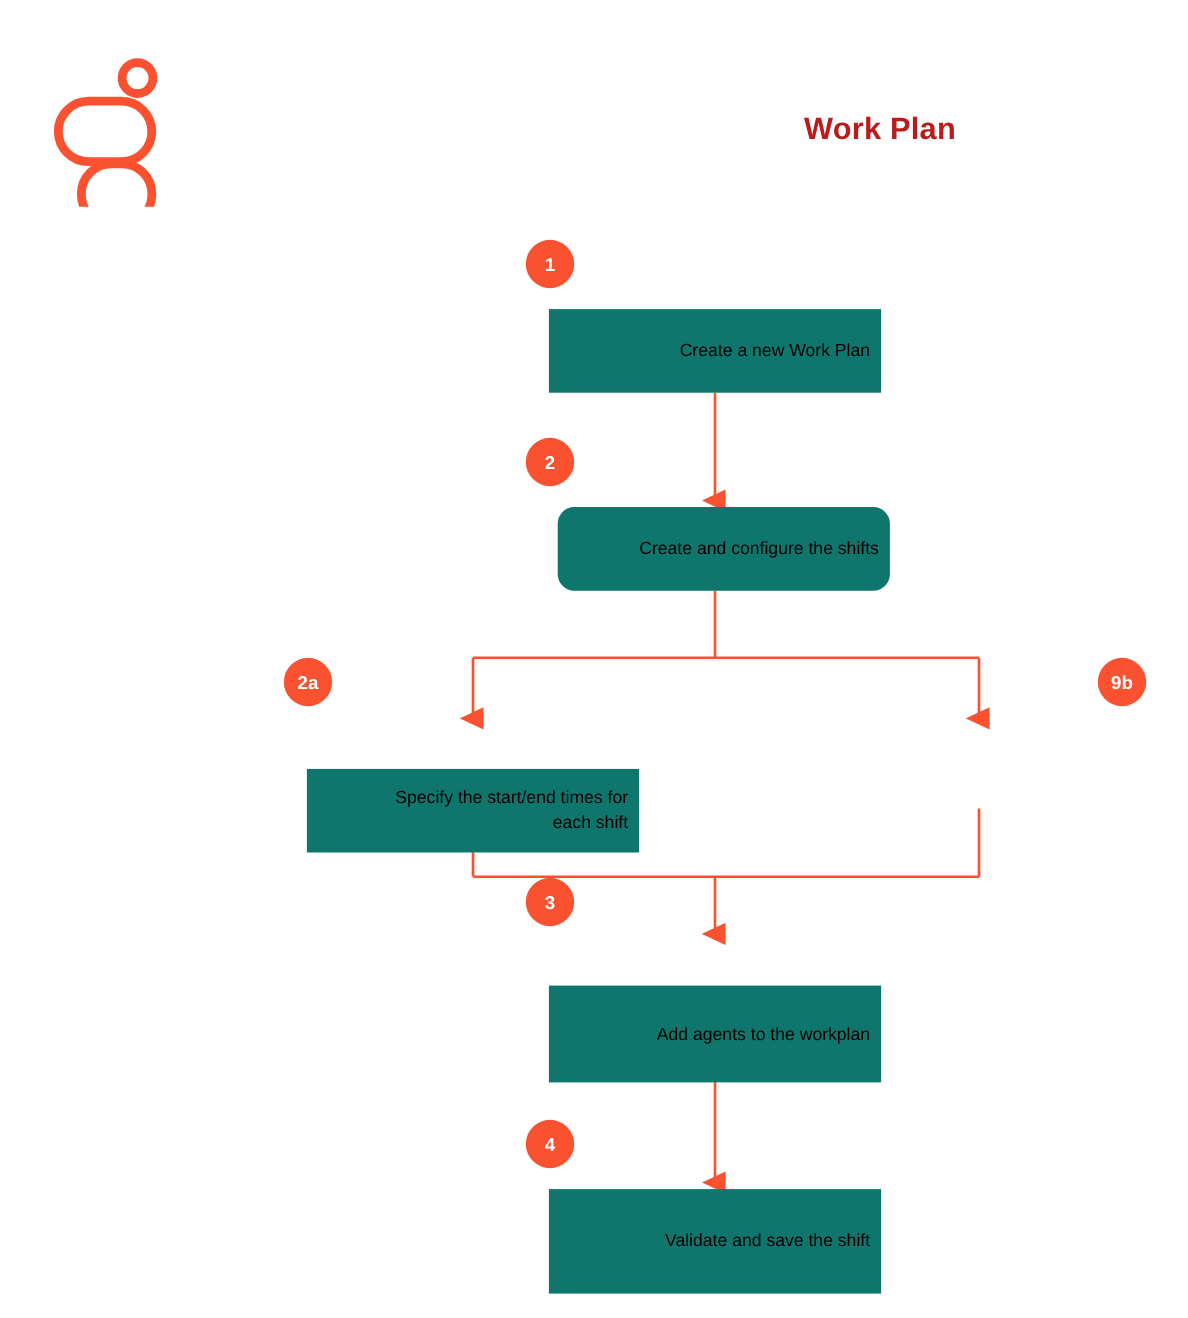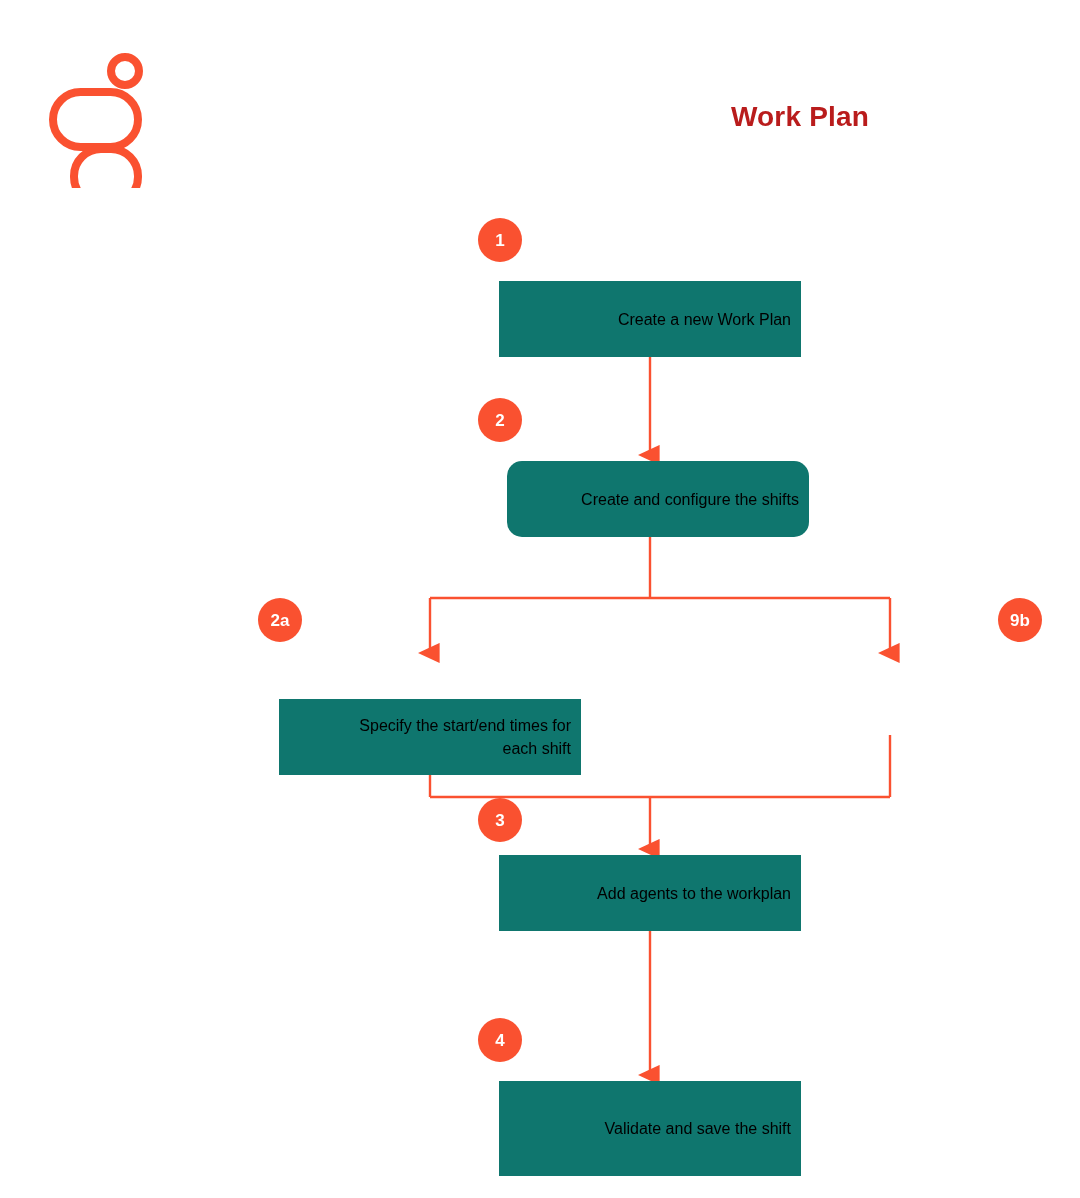--- a/index.html
+++ b/index.html
@@ -148,21 +148,21 @@
 each shift</span>
   </div>
 
   <div class="step-badge" style="left:998px; top:598px;">
     <span>9b</span>
   </div>
 
   <div class="step-badge" style="left:478px; top:798px;">
     <span>3</span>
   </div>
-  <div class="node-box" style="left:499px; top:855px; width:302px; height:76px;">
+  <div class="node-box" style="left:499px; top:896px; width:302px; height:88px;">
     <span class="node-label">Add agents to the workplan</span>
   </div>
 
   <div class="step-badge" style="left:478px; top:1018px;">
     <span>4</span>
   </div>
   <div class="node-box" style="left:499px; top:1081px; width:302px; height:95px;">
     <span class="node-label">Validate and save the shift</span>
   </div>
 

